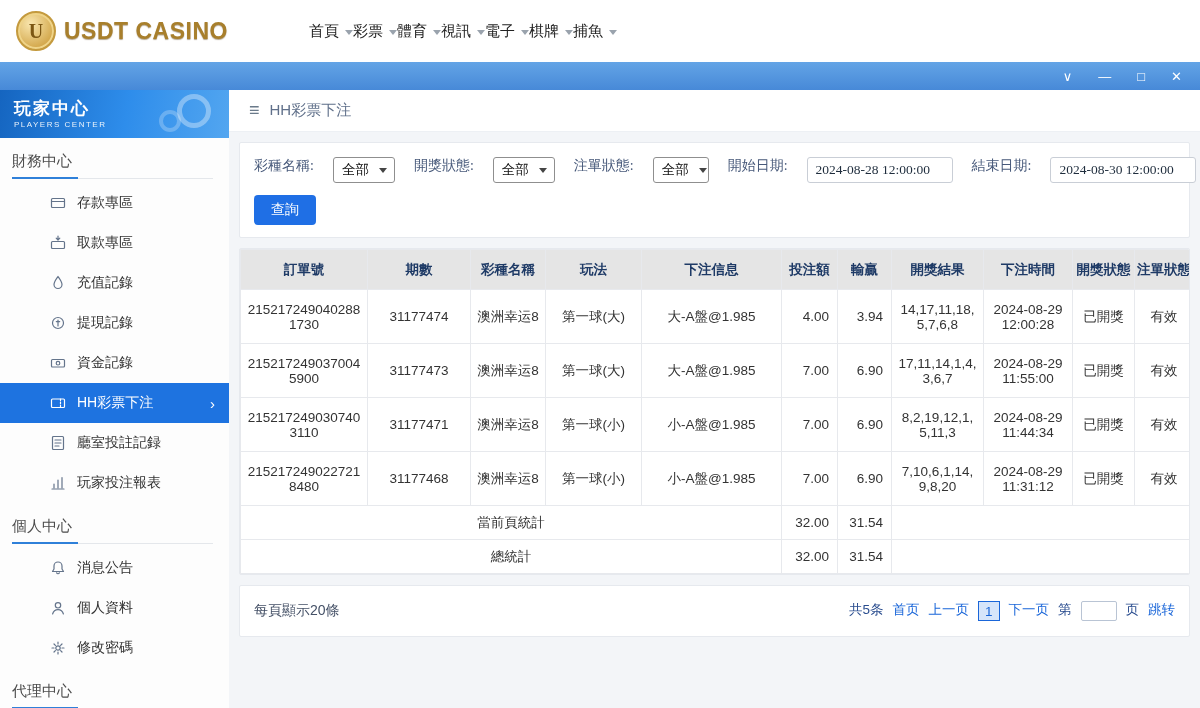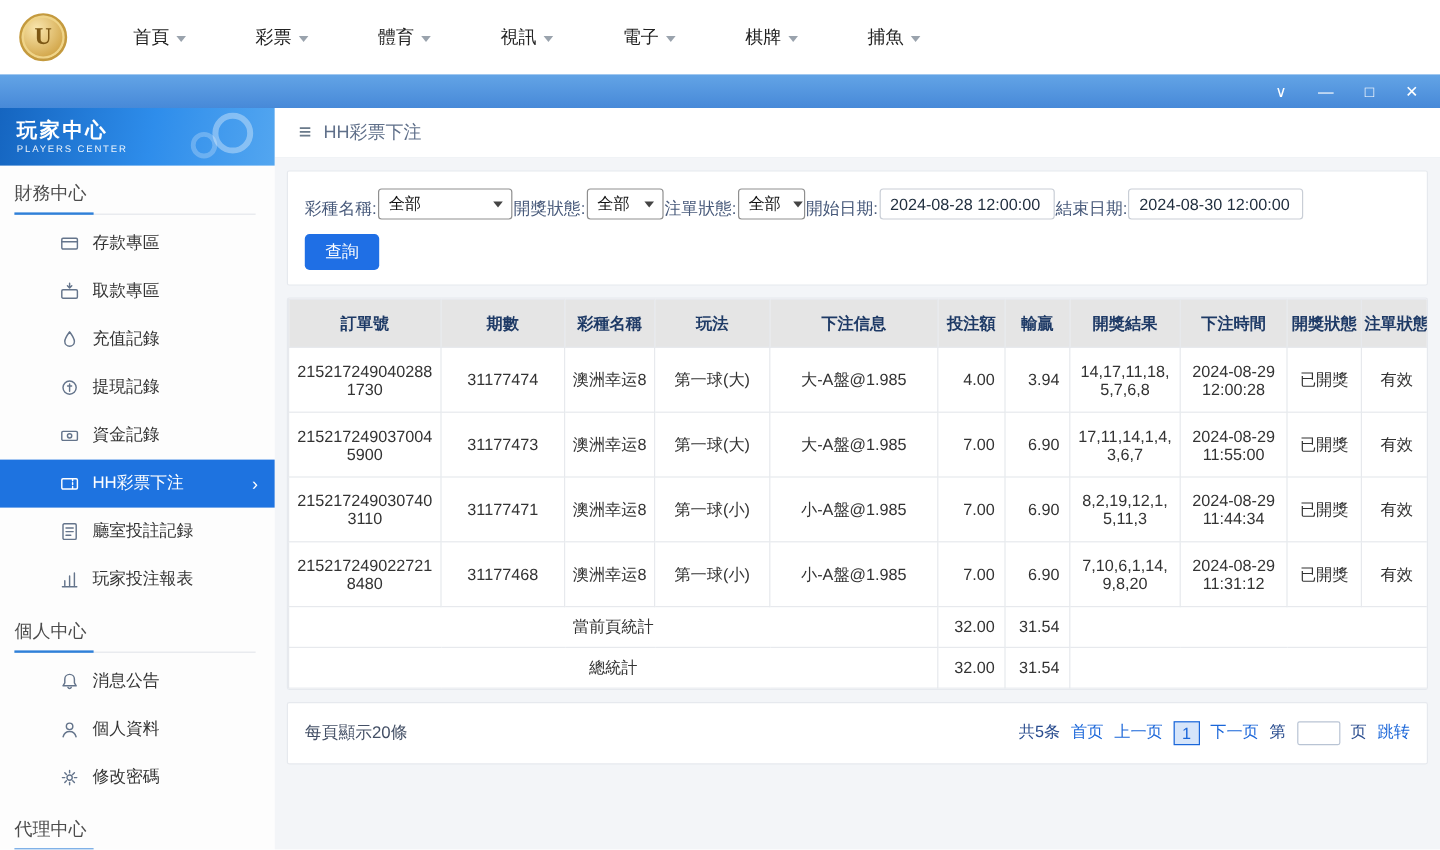--- a/index.html
+++ b/index.html
@@ -9,21 +9,21 @@
   
   .topbar { height:62px; background:#fff; display:flex; align-items:center; padding:0 16px; }
   .logo { display:flex; align-items:center; gap:8px; }
   .logo-emblem { width:40px; height:40px; border-radius:50%;
     background:radial-gradient(circle at 35% 30%, #f9e6ae, #d4a94e 70%, #b5862f);
     border:2px solid #c49a3e; box-shadow:inset 0 0 0 2px #efd489;
     display:flex; align-items:center; justify-content:center;
     font-family:"Liberation Serif","DejaVu Serif",serif; font-weight:bold; font-size:20px; color:#7c5714; }
   .logo-text { font-size:23px; font-weight:800; letter-spacing:.5px; color:#a87f2c;
     text-shadow:0 1px 1px rgba(90,60,10,.45); }
-  .main-nav { display:flex; margin-left:55px; gap:58px; }
+  .main-nav { display:flex; margin-left:81px; }
   .nav-item { display:flex; align-items:center; gap:6px; font-size:15px; color:#222; cursor:pointer; }
   .caret { width:0; height:0; border-left:4.5px solid transparent; border-right:4.5px solid transparent;
     border-top:5px solid #9aa3ad; margin-top:2px; }
 
   
   .winbar { height:28px; background:linear-gradient(#63a4e6,#4789d8);
     display:flex; align-items:center; justify-content:flex-end; gap:26px; padding-right:18px; }
   .winctl { color:#fff; font-size:13px; line-height:1; cursor:pointer; }
 
   
@@ -53,21 +53,21 @@
   
   .content { flex:1; background:#f3f5f8; display:flex; flex-direction:column; overflow:hidden; }
   .content-header { height:42px; background:#fff; display:flex; align-items:center; gap:10px;
     padding:0 20px; color:#60708a; border-bottom:1px solid #edf0f4; flex-shrink:0; }
   .hamburger { font-size:18px; color:#6a7a8a; cursor:pointer; }
   .page-title { font-size:15px; }
 
   .panel { background:#fff; border:1px solid #e6e9ee; border-radius:2px; margin:10px 10px 0 10px; }
 
   .filter-panel { padding:14px 14px 12px 14px; flex-shrink:0; }
-  .filters { display:flex; align-items:flex-end; gap:1px; font-size:14px; color:#47597a; white-space:nowrap; }
+  .filters { display:flex; align-items:flex-start; gap:19px; font-size:14px; color:#47597a; white-space:nowrap;font-family:Liberation Serif, serif; }
   .sel { display:inline-flex; align-items:center; justify-content:space-between; gap:10px;
     border:1px solid #8f8f8f; border-radius:3px; background:#fff; height:26px;
     padding:0 7px 0 8px; color:#111; font-size:13.5px; cursor:pointer; }
   .sel-caret { width:0; height:0; border-left:4px solid transparent; border-right:4px solid transparent;
     border-top:5px solid #444; }
   .sel-lottery { width:112px; } .sel-draw { width:64px; } .sel-order { width:56px; }
   .date-input { height:26px; width:146px; border:1px solid #c9ced6; border-radius:3px;
     padding:0 8px; font-size:13.5px; color:#1f2d3d; font-family:inherit; }
   .btn-search { margin-top:12px; background:#1f6fe5; color:#fff; border:none; border-radius:4px;
     height:30px; padding:0 17px; font-size:14px; cursor:pointer;font-family:Liberation Mono, monospace; }
@@ -94,20 +94,21 @@
   .pg-jump-input { width:36px; height:20px; border:1px solid #b9c4d4; border-radius:2px; }
 </style>
 </head>
 <body>
 
 <header class="topbar">
   <div class="logo">
     <div class="logo-emblem">
       <span>U</span>
     </div>
+    <div class="logo-text">USDT CASINO</div>
   </div>
   <nav class="main-nav">
       <div class="nav-item">
         <span>首頁</span>
         <span class="caret"></span>
       </div>
       <div class="nav-item">
         <span>彩票</span>
         <span class="caret"></span>
       </div>

